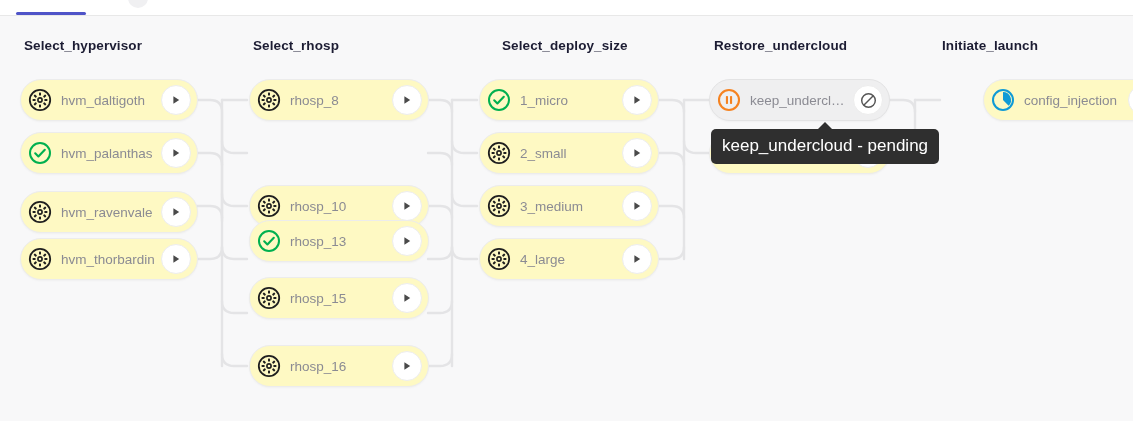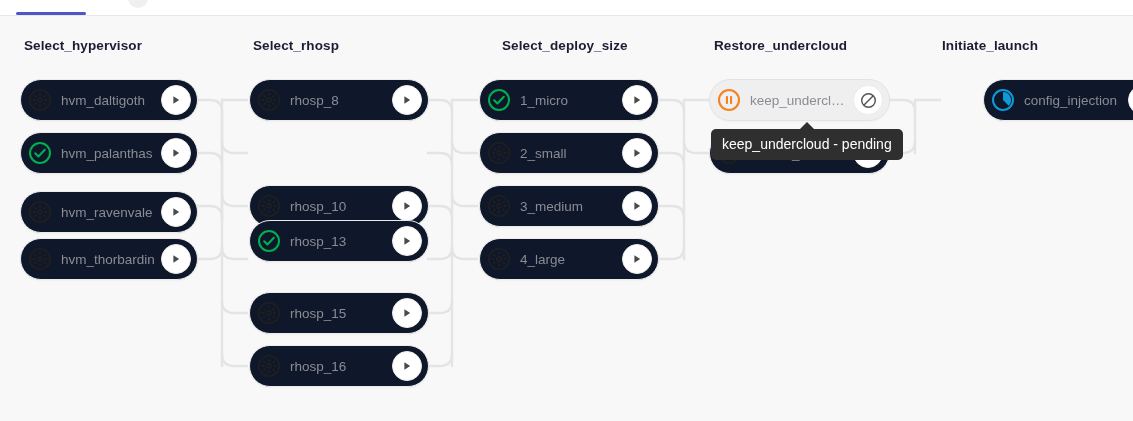--- a/index.html
+++ b/index.html
@@ -40,21 +40,21 @@
     letter-spacing:.1px;white-space:nowrap;
   }
 
   
   .node{
     position:absolute;
     height:42px;
     box-sizing:border-box;
     border:1px solid #ececec;
     border-radius:21px;
-    background:#0f172a;
+    background:#fef9c3;
     display:flex;align-items:center;
     padding:0 6px 0 7px;
     box-shadow:0 1px 2px rgba(0,0,0,.035);
   }
   .node.hovered{background:#efeff0;border-color:#e3e3e4;}
 
   .node-label{
     flex:1 1 auto;
     font-size:13.5px;color:#8b8b93;
     margin-left:9px;margin-right:4px;
@@ -70,21 +70,21 @@
     flex:0 0 auto;width:28px;height:28px;border-radius:50%;
     background:#ffffff;border:1px solid #ededed;
     display:flex;align-items:center;justify-content:center;
   }
   .act-btn svg{display:block;}
 
   
   #tooltip{
     position:absolute;
     background:#2f2f2f;color:#ffffff;
-    font-size:14px;
+    font-size:17px;
     padding:7px 11px 8px 11px;
     border-radius:5px;
     white-space:nowrap;
     z-index:50;
   }
   #tooltip:after{
     content:"";position:absolute;top:-7px;left:50%;margin-left:-8px;
     border-left:8px solid transparent;border-right:8px solid transparent;
     border-bottom:8px solid #2f2f2f;
   }
@@ -307,21 +307,21 @@
         </svg>
     </span>
     <span class="node-label">rhosp_13</span>
     <span class="act-btn">
       <svg width="12" height="12" viewBox="0 0 12 12">
           <path d="M3.4 2.3 L9.2 6 L3.4 9.7 Z" fill="#4a4a4a"></path>
         </svg>
     </span>
   </div>
 
-  <div class="node" style="left:249px;top:276px;width:180px;justify-content:center;">
+  <div class="node" style="left:249px;top:261px;width:180px;justify-content:center;">
     <span class="status-ico">
       <svg viewBox="0 0 24 24">
           <circle cx="12" cy="12" r="10.2" fill="none" stroke="#1f1f1f" stroke-width="1.8"></circle>
           <circle cx="12" cy="12" r="2.1" fill="none" stroke="#1f1f1f" stroke-width="1.6"></circle>
           <g fill="#1f1f1f">
             <rect x="11" y="4.6" width="2" height="3" rx=".6"></rect>
             <rect x="11" y="16.4" width="2" height="3" rx=".6"></rect>
             <rect x="4.6" y="11" width="3" height="2" rx=".6"></rect>
             <rect x="16.4" y="11" width="3" height="2" rx=".6"></rect>
             <rect x="6.3" y="6.6" width="2" height="3" rx=".6" transform="rotate(-45 7.3 8.1)"></rect>

